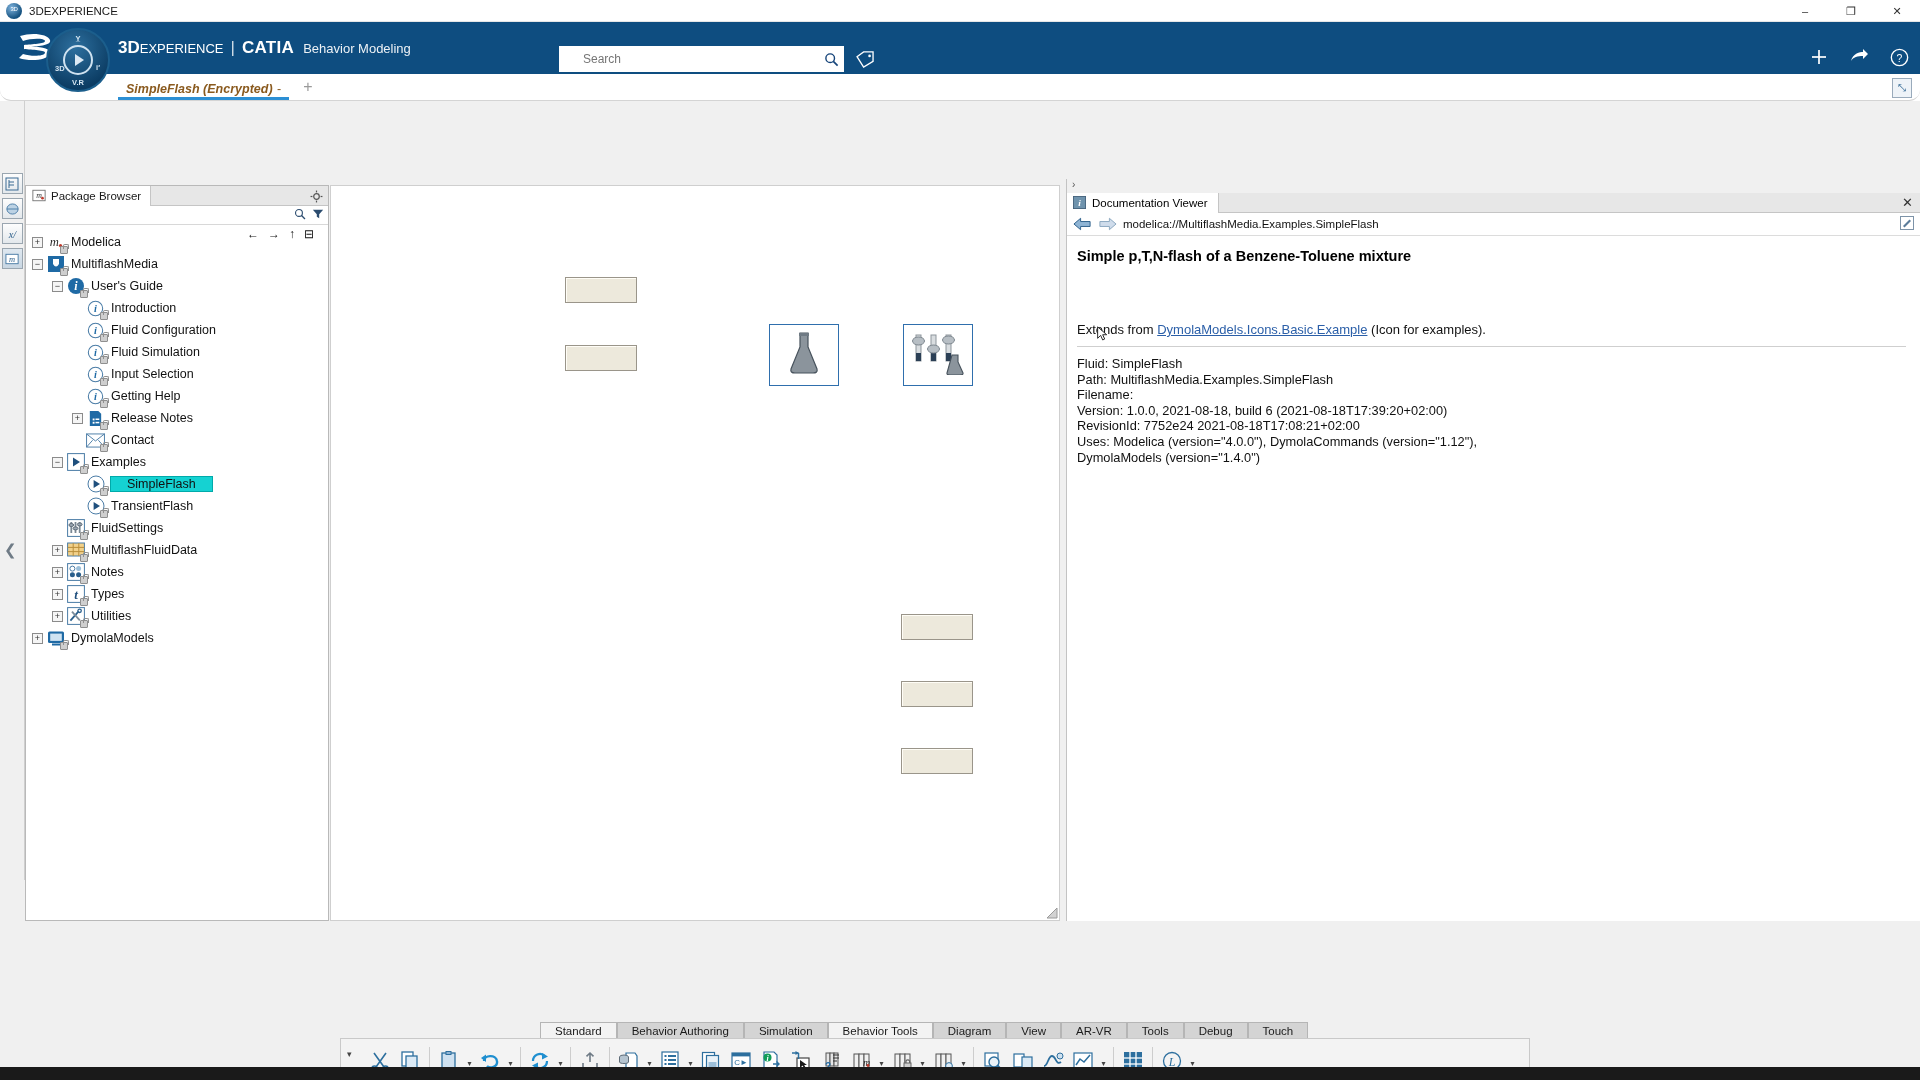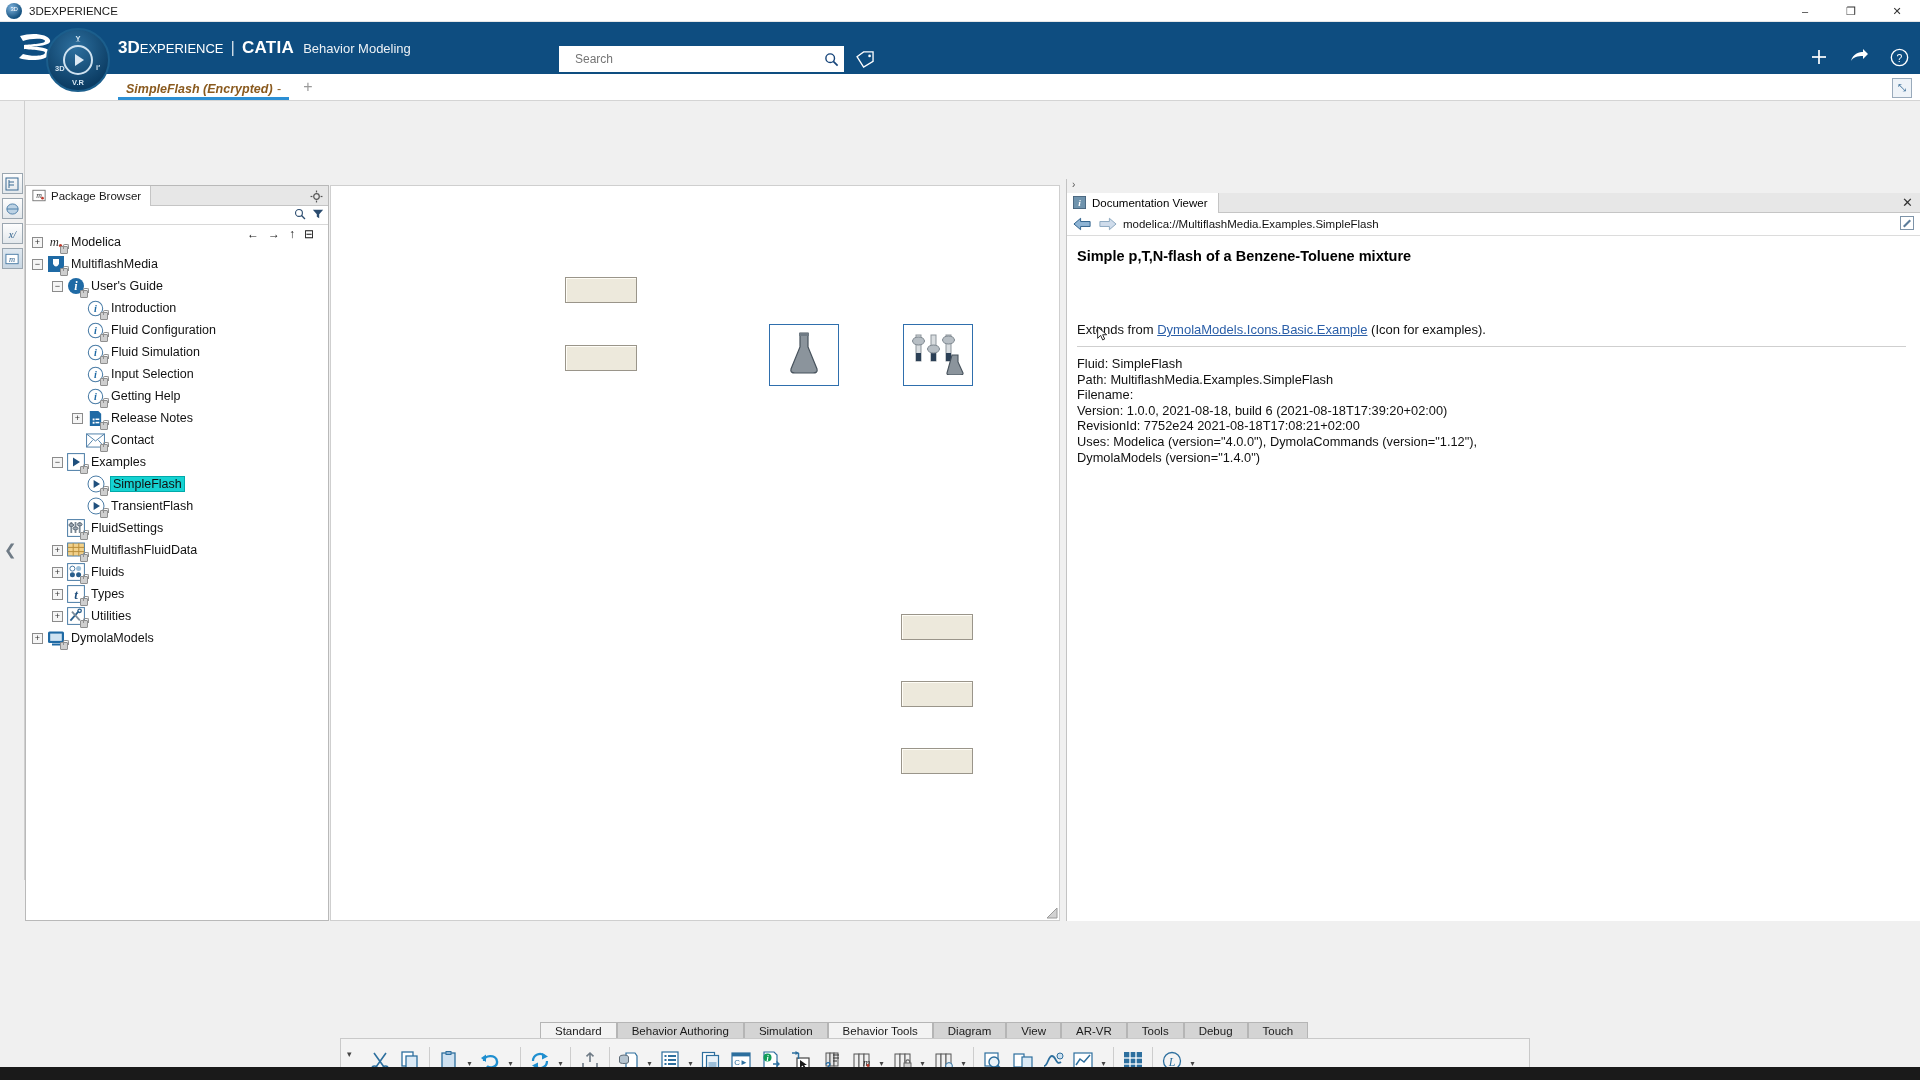--- a/index.html
+++ b/index.html
@@ -53,30 +53,30 @@
 
   .brand{margin-left:118px;display:flex;align-items:baseline;color:#fff;white-space:nowrap;}
   .brand .b1{font-size:17px;font-weight:bold;}
   .brand .b2{font-size:13px;font-weight:400;}
   .brand .sep{font-size:17px;margin:0 7px;opacity:.8;}
   .brand .b3{font-size:17px;font-weight:bold;letter-spacing:.3px;}
   .brand .b4{font-size:13px;margin-left:9px;opacity:.92;}
 
   .searchwrap{position:absolute;left:559px;top:24px;width:285px;height:26px;background:#fff;display:flex;align-items:center;}
   .searchwrap input{
-    border:0;outline:0;flex:1;height:20px;padding:0 16px;font-size:12px;color:#333;
+    border:0;outline:0;flex:1;height:20px;padding:0 24px;font-size:12px;color:#333;
     font-family:"Liberation Sans",sans-serif;background:transparent;
   }
   .searchwrap .sicon{width:26px;display:flex;align-items:center;justify-content:center;}
   .tagbtn{position:absolute;left:852px;top:25px;width:26px;height:24px;display:flex;align-items:center;justify-content:center;}
   .hdr-right{position:absolute;right:10px;top:24px;display:flex;gap:18px;align-items:center;}
   .hdr-right .hicon{width:22px;height:22px;display:flex;align-items:center;justify-content:center;color:#fff;}
 
   
-  .tabstrip{height:27px;background:#ffffff;display:flex;align-items:flex-end;position:relative;border-bottom:1px solid #d4d4d4;}
+  .tabstrip{height:27px;background:#ffffff;display:flex;align-items:flex-end;position:relative;border-bottom:1px solid #d4d4d4;border-radius:11px;}
   .doctab{margin-left:118px;padding:0 8px 3px 8px;position:relative;}
   .doctab .t{font-size:12.5px;font-style:italic;font-weight:bold;color:#8a5a1e;}
   .doctab .dash{color:#8a5a1e;font-size:12.5px;}
   .doctab .underline{position:absolute;left:0;right:0;bottom:0;height:3px;background:#2c8fd4;}
   .plustab{margin-left:14px;padding-bottom:4px;font-size:16px;color:#9a9a9a;}
   .expandbtn{position:absolute;right:8px;bottom:2px;width:20px;height:20px;border:1px solid #9ab;background:#eef3f8;display:flex;align-items:center;justify-content:center;color:#0e4d80;font-size:10px;}
 
   
   .body{position:relative;height:979px;background:#f0f0f0;}
 
@@ -94,21 +94,21 @@
   .pkg-search{height:19px;background:#fff;border-bottom:1px solid #d8d8d8;position:relative;}
   .pkg-search .icons{position:absolute;right:4px;top:2px;display:flex;gap:6px;}
   .tree{position:relative;padding:6px 0 0 6px;height:694px;overflow:hidden;font-size:12px;color:#111;}
   .trow{display:flex;align-items:center;height:22px;white-space:nowrap;position:relative;}
   .exp{width:11px;height:11px;border:1px solid #8b8b8b;background:#f5f5f5;font-size:9px;line-height:9px;text-align:center;color:#333;margin-right:3px;flex:none;}
   .exp.none{border:0;background:transparent;}
   .tico{width:19px;height:19px;margin-right:6px;flex:none;position:relative;display:flex;align-items:center;justify-content:center;}
   .lock{position:absolute;right:-3px;bottom:-2px;width:8px;height:8px;background:#cfcfcf;border:1px solid #8f8f8f;border-radius:1px;}
   .lock:after{content:"";position:absolute;left:2px;top:-3px;width:4px;height:4px;border:1px solid #8f8f8f;border-bottom:0;border-radius:2px 2px 0 0;}
   .tlabel{font-size:12.5px;}
-  .tlabel.sel{background:#15d2d2;padding:0 2px;outline:1px solid #0aa;}
+  .tlabel.sel{background:#15d2d2;padding:0 16px;outline:1px solid #0aa;}
   .navarrows{position:absolute;right:14px;top:2px;display:flex;gap:9px;align-items:center;color:#111;font-size:12px;}
 
   
   .canvas{position:absolute;left:330px;top:84px;width:730px;height:736px;background:#fff;border:1px solid #cfcfcf;overflow:hidden;}
   .dlabel{position:absolute;color:#2f6fad;}
   .valbox{position:absolute;width:72px;height:26px;background:#ede9dc;border:1px solid #9a958a;box-shadow:inset 1px 1px 0 #fffdf6;display:flex;align-items:center;justify-content:center;font-size:11px;color:#1a1a1a;}
   .valcap{position:absolute;font-size:11px;color:#1a1a1a;white-space:nowrap;}
   .compbox{position:absolute;width:70px;height:62px;border:1px solid #2f6fad;background:#fff;display:flex;align-items:center;justify-content:center;}
   .compname{position:absolute;font-size:11px;color:#2f6fad;white-space:nowrap;}
   .ptnlabel{position:absolute;font-size:12px;color:#2f6fad;}
@@ -486,21 +486,21 @@
             <div class="tico">
               <svg width="18" height="18" viewBox="0 0 18 18">
                 <rect x="0.6" y="0.6" width="16.8" height="16.8" fill="#fff" stroke="#4a7ca6"></rect>
                 <circle cx="5.4" cy="5.6" r="2.5" fill="#fff" stroke="#4a7ca6"></circle>
                 <circle cx="11.6" cy="5.6" r="2.5" fill="#9dc0da"></circle>
                 <circle cx="5.4" cy="11.8" r="2.5" fill="#2a5f8c"></circle>
                 <circle cx="11.6" cy="11.8" r="2.5" fill="#2a5f8c"></circle>
               </svg>
               <span class="lock"></span>
             </div>
-            <span class="tlabel">Fluids</span>
+            <span class="tlabel">Notes</span>
           </div>
           <div class="trow" style="padding-left: 20px;">
             <div class="exp">+</div>
             <div class="tico">
               <svg width="18" height="18" viewBox="0 0 18 18">
                 <rect x="0.6" y="0.6" width="16.8" height="16.8" fill="#fff" stroke="#4a7ca6"></rect>
                 <text x="9" y="13.5" font-size="13" fill="#1f4f7d" text-anchor="middle" font-family="Liberation Serif" font-style="italic" font-weight="bold">t</text>
               </svg>
               <span class="lock"></span>
             </div>

